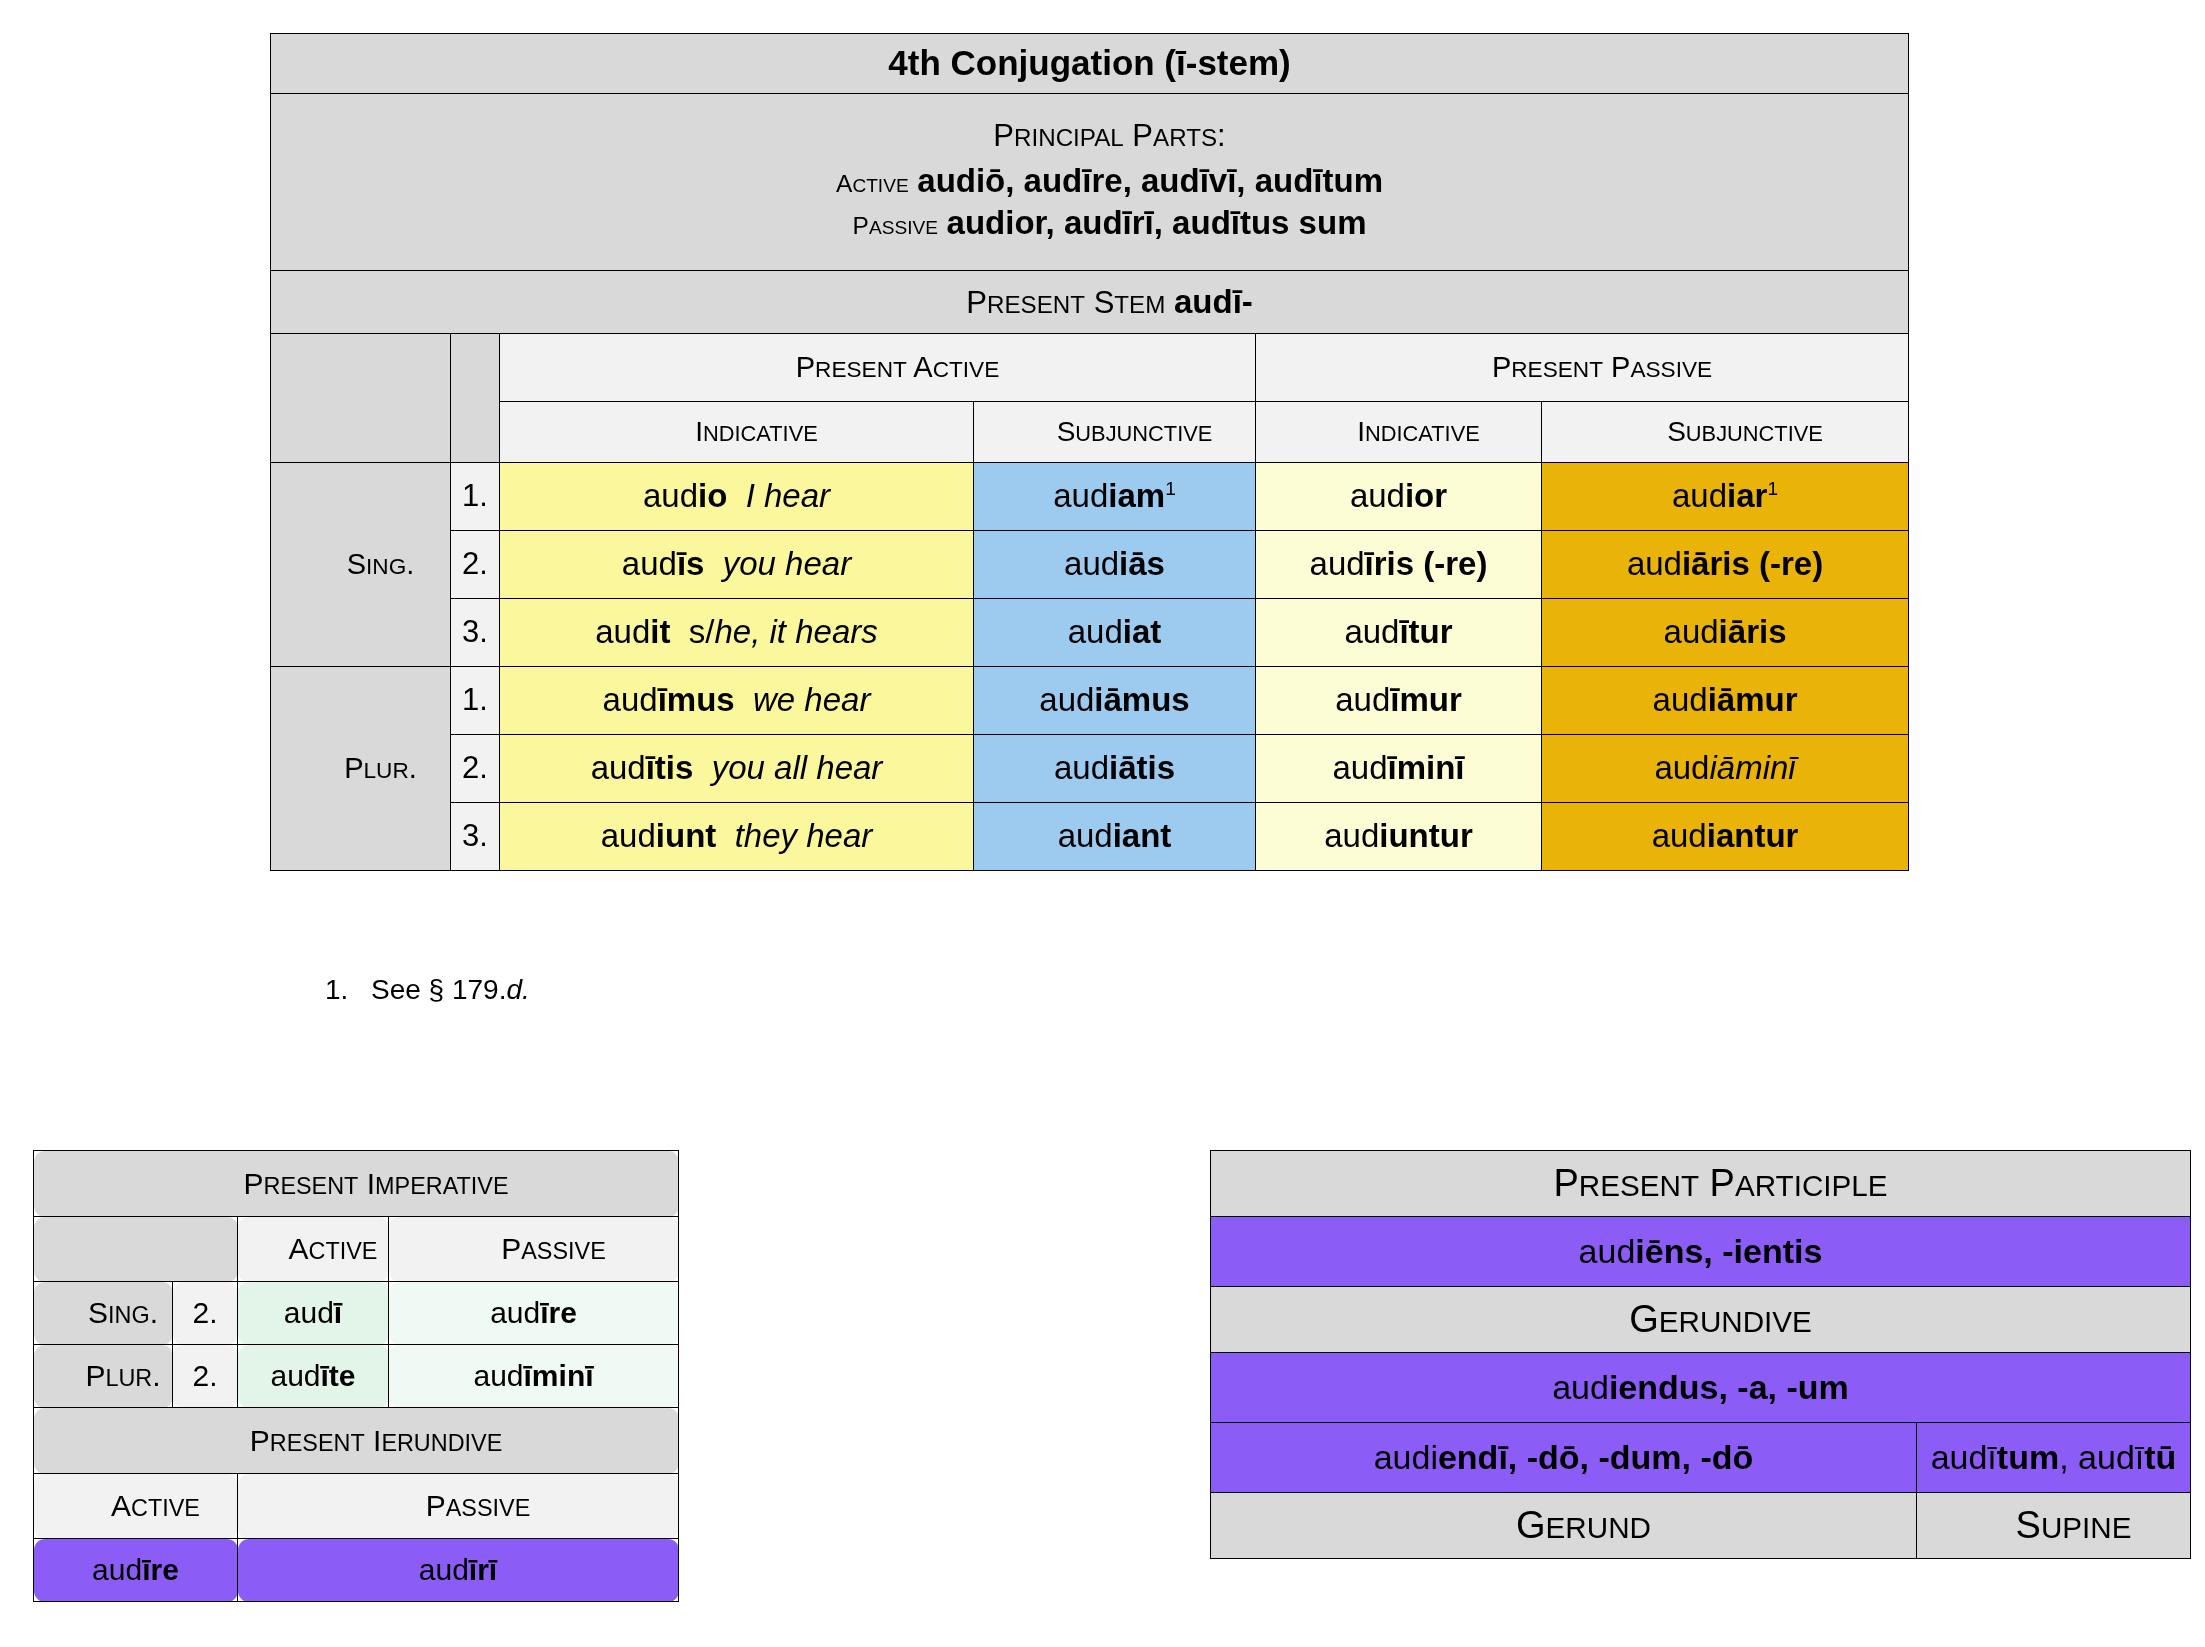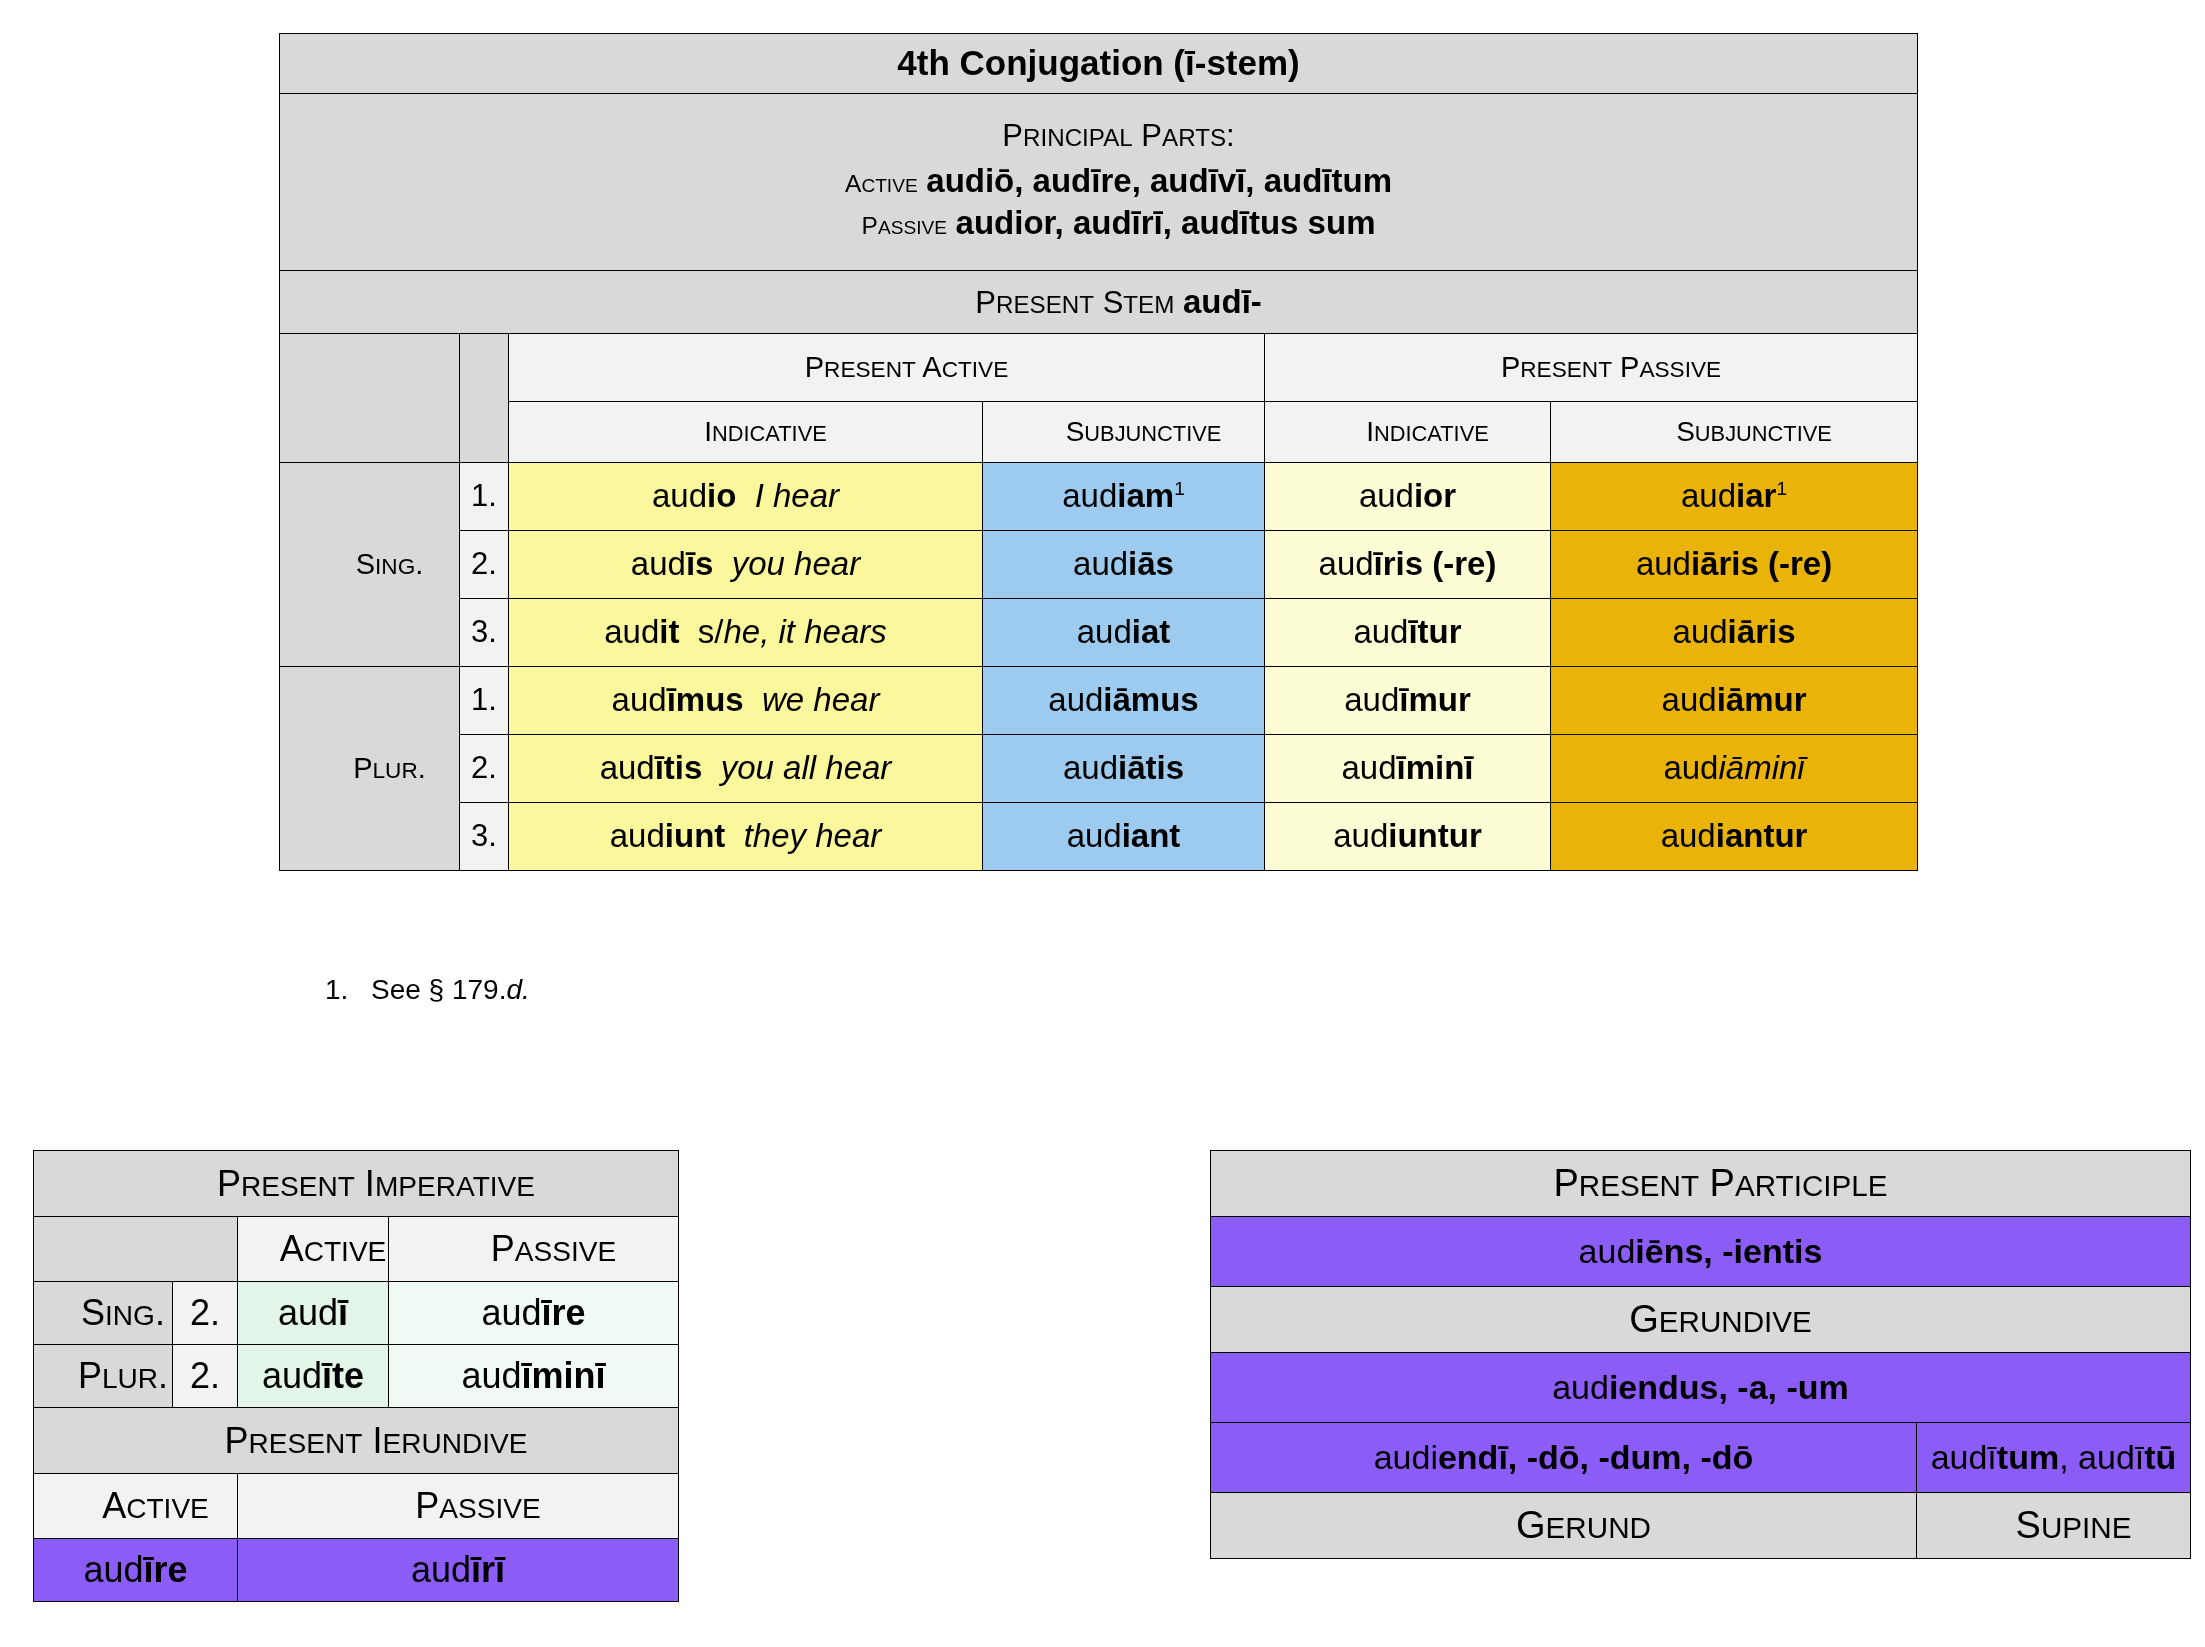--- a/index.html
+++ b/index.html
@@ -42,21 +42,21 @@
   .pas-sub      { background: #eab308; }   
   .imp-act      { background: #e2f5e8; }   
   .imp-pas      { background: #effaf4; }   
 
   
   .sc { font-variant: normal; white-space: nowrap; padding-left: 40px; }
   .sc .i { font-size: 1em; }
   .sc .r { font-size: 0.78em; }
 
   
-  #main-table { left: 279px; top: 33px; width: 1639px; }
+  #main-table { left: 270px; top: 33px; width: 1639px; }
   #main-table td { height: 51px; }
 
   .t-title  { font-size: 35px; font-weight: bold; height: 59px !important; }
   .t-pp     { font-size: 31px; height: 163px !important; padding: 4.9px 0 8.2px 0 !important; }
   .t-pp .lbl{ font-size: 24.5px; }
   .t-pp .frm{ font-weight: bold; font-size: 33px; }
   .t-stem   { font-size: 31px; height: 62px !important; }
   .t-stem b { font-size: 33px; }
   .t-colh   { font-size: 29px; height: 67px !important; }
   .t-colh2  { font-size: 28px; height: 60px !important; }
@@ -71,21 +71,21 @@
   #footnote {
     position: absolute;
     left: 325px; top: 974px;
     font-size: 28px;
     white-space: nowrap;
   }
   #footnote .num { display: inline-block; width: 46px; }
 
   
   #imp-table { left: 33px; top: 1150px; width: 645px; }
-  #imp-table td { height: 62px; font-size: 36px; }
+  #imp-table td { height: 62px; font-size: 30px; border-radius: 11px; }
   .i-banner { font-size: 29px; height: 65px !important; }
   .i-colh   { font-size: 28px; height: 64px !important; }
   .i-form   { font-size: 33px; }
   .i-pers   { font-size: 28px; width: 139px; }
   .i-num    { font-size: 29px; width: 65px; }
 
   
   #par-table { left: 1210px; top: 1150px; width: 980px; }
   #par-table td { height: 62px; }
   .p-banner { font-size: 38px; height: 65px !important; }

